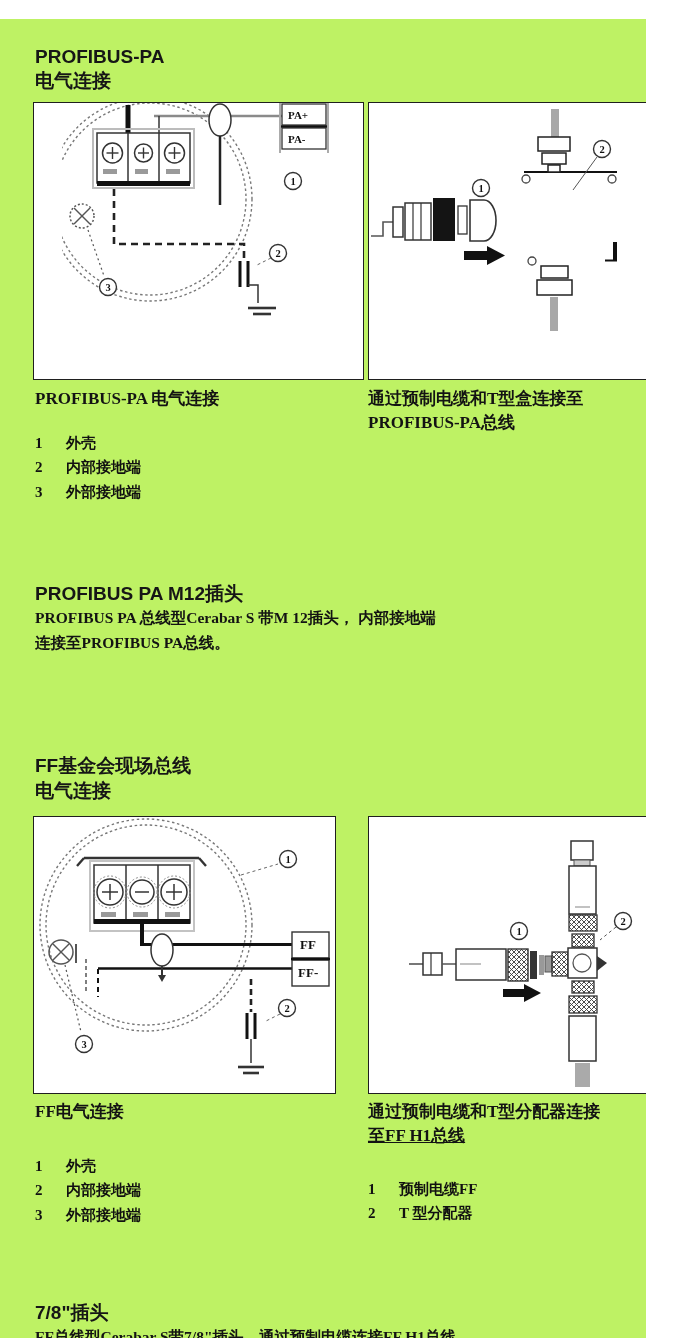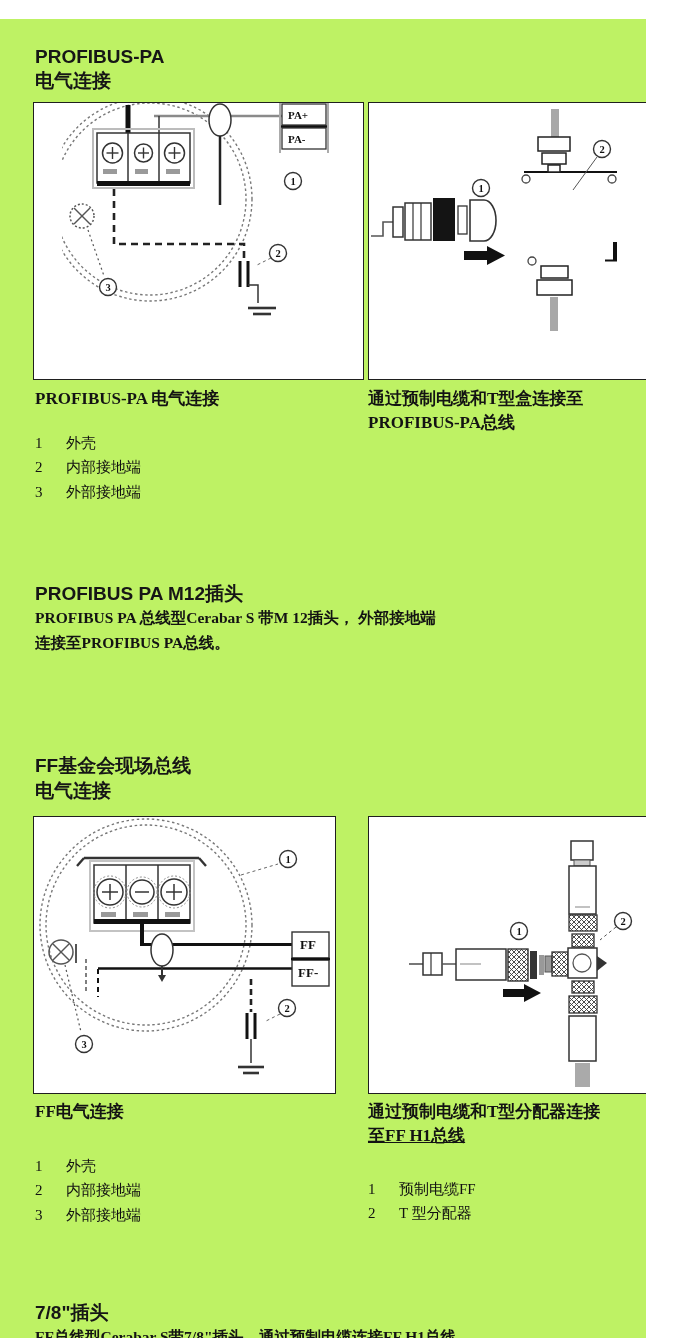--- a/index.html
+++ b/index.html
@@ -6,21 +6,21 @@
   .page{position:relative;width:646px;height:1338px;background:#bef264;overflow:hidden;
         font-family:"Liberation Serif","DejaVu Serif",serif;color:#111;margin-top:19px;}
   .abs{position:absolute;}
   .h-sans{font-family:"Liberation Sans","DejaVu Sans",sans-serif;font-weight:bold;color:#161616;
           font-size:19px;line-height:21px;white-space:nowrap;}
   .cap{font-family:"Liberation Serif","DejaVu Serif",serif;font-weight:bold;font-size:17px;
        line-height:19px;white-space:nowrap;color:#131313;}
   .body-txt{font-family:"Liberation Serif","DejaVu Serif",serif;font-weight:bold;font-size:15.5px;
        line-height:20px;white-space:nowrap;color:#131313;}
   .figbox{position:absolute;width:301px;height:276px;border:1.5px solid #1f1f1f;background:#fff;overflow:hidden;}
-  .legend{position:absolute;font-weight:normal;font-size:15px;}
+  .legend{position:absolute;font-weight:bold;font-size:15px;}
   .legend .row{height:24.3px;line-height:24.3px;white-space:nowrap;}
   .legend .num{display:inline-block;width:31px;}
   svg{display:block;}
   .t-term{font:bold 11px "Liberation Serif",serif;fill:#111;}
   .t-call{font:bold 10.5px "Liberation Serif",serif;fill:#111;text-anchor:middle;}
 </style>
 </head>
 <body>
 
 <div class="page">
@@ -160,21 +160,21 @@
   <div class="legend" style="left:35px;top:412px;">
     <div class="row"><span class="num">1</span><span>外壳</span></div>
     <div class="row"><span class="num">2</span><span>内部接地端</span></div>
     <div class="row"><span class="num">3</span><span>外部接地端</span></div>
   </div>
 
   <div class="abs cap" style="left:368px;top:370px;">通过预制电缆和T型盒连接至</div>
   <div class="abs cap" style="left:368px;top:394px;">PROFIBUS-PA总线</div>
 
   <div class="abs h-sans" style="left:35px;top:564px;">PROFIBUS PA M12插头</div>
-  <div class="abs body-txt" style="left:35px;top:589px;">PROFIBUS PA 总线型Cerabar S 带M 12插头， 外部接地端</div>
+  <div class="abs body-txt" style="left:35px;top:589px;">PROFIBUS PA 总线型Cerabar S 带M 12插头， 内部接地端</div>
   <div class="abs body-txt" style="left:35px;top:614px;">连接至PROFIBUS PA总线。</div>
 
   <div class="abs h-sans" style="left:35px;top:736px;">FF基金会现场总线</div>
   <div class="abs h-sans" style="left:35px;top:761px;">电气连接</div>
 
   <div class="figbox" style="left:33px;top:797px;">
     <svg width="301" height="276" viewBox="0 0 301 276">
       <g fill="none" stroke="#787878" stroke-width="1.4" stroke-dasharray="2.5,2.6">
         <circle cx="112" cy="108" r="100"></circle>
         <circle cx="112" cy="108" r="106"></circle>

